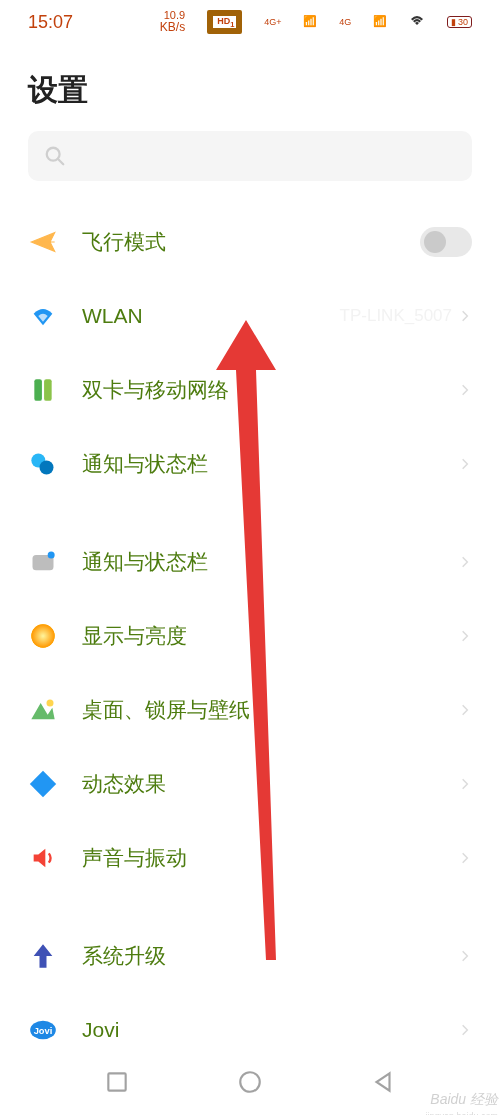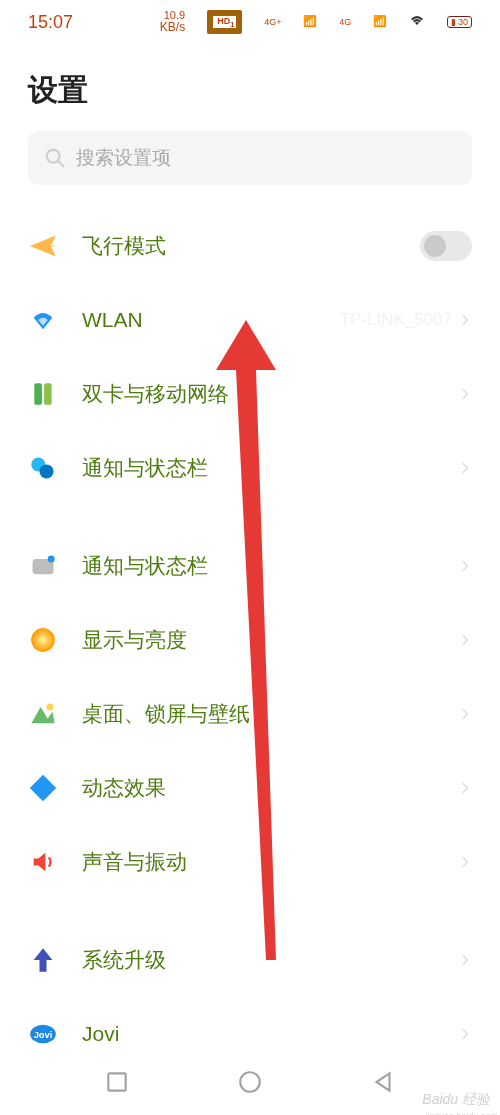--- a/index.html
+++ b/index.html
@@ -117,21 +117,21 @@
       justify-content: space-around;
       padding: 10px 50px;
     }
     .nav-btn {
       width: 26px;
       height: 26px;
       opacity: 0.6;
     }
     .watermark {
       position: absolute;
-      right: 10px;
+      right: 2px;
       bottom: 6px;
       font-size: 14px;
       color: rgba(120,120,120,0.35);
       font-style: italic;
     }
     .watermark-sub {
       position: absolute;
       right: 2px;
       bottom: -6px;
       font-size: 9px;
@@ -159,21 +159,20 @@
   </div>
 </div>
 
 <div class="page-title">设置</div>
 
 <div class="search">
   <svg class="search-icon" viewBox="0 0 24 24">
       <circle cx="10" cy="10" r="7" fill="none" stroke="#999" stroke-width="2.5"></circle>
       <line x1="15" y1="15" x2="21" y2="21" stroke="#999" stroke-width="2.5" stroke-linecap="round"></line>
     </svg>
-  <span class="search-placeholder">搜索设置项</span>
 </div>
 
 <div class="list-item">
   <span class="item-icon">
     <svg viewBox="0 0 24 24" width="28" height="28">
         <path d="M2 12 L22 4 L18 12 L22 20 Z M10 12 L22 12" fill="#ffb74d" stroke="#ffb74d"></path>
       </svg>
   </span>
   <span class="item-label">飞行模式</span>
   <div class="toggle"></div>

